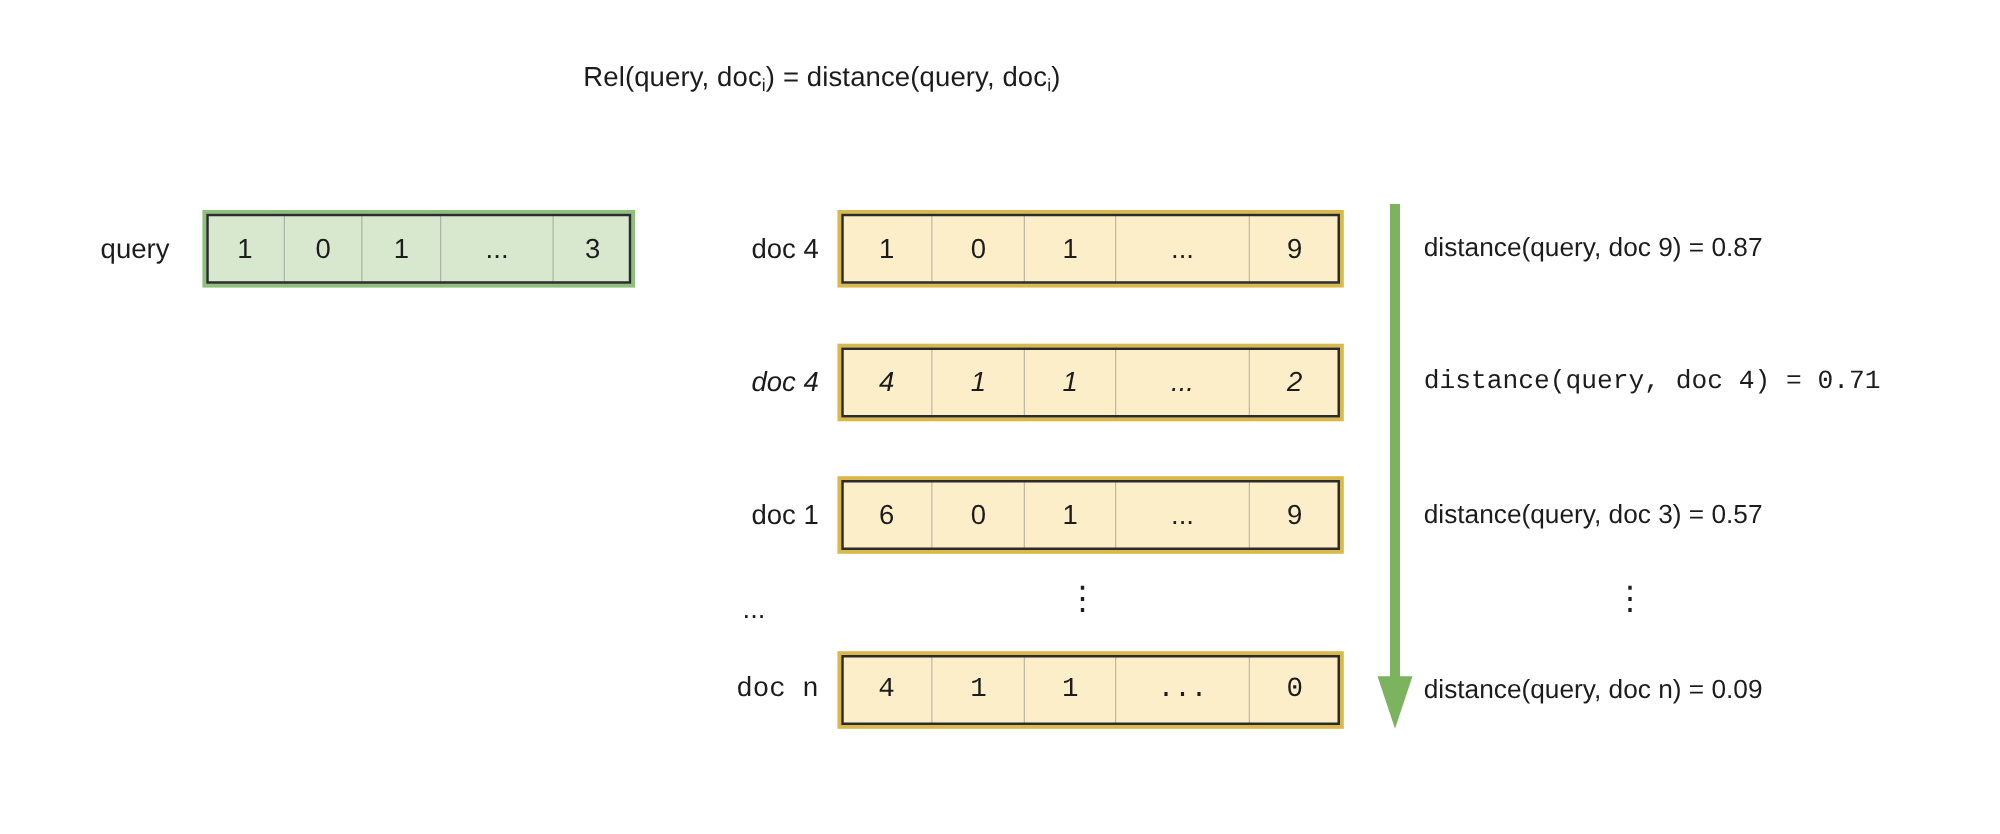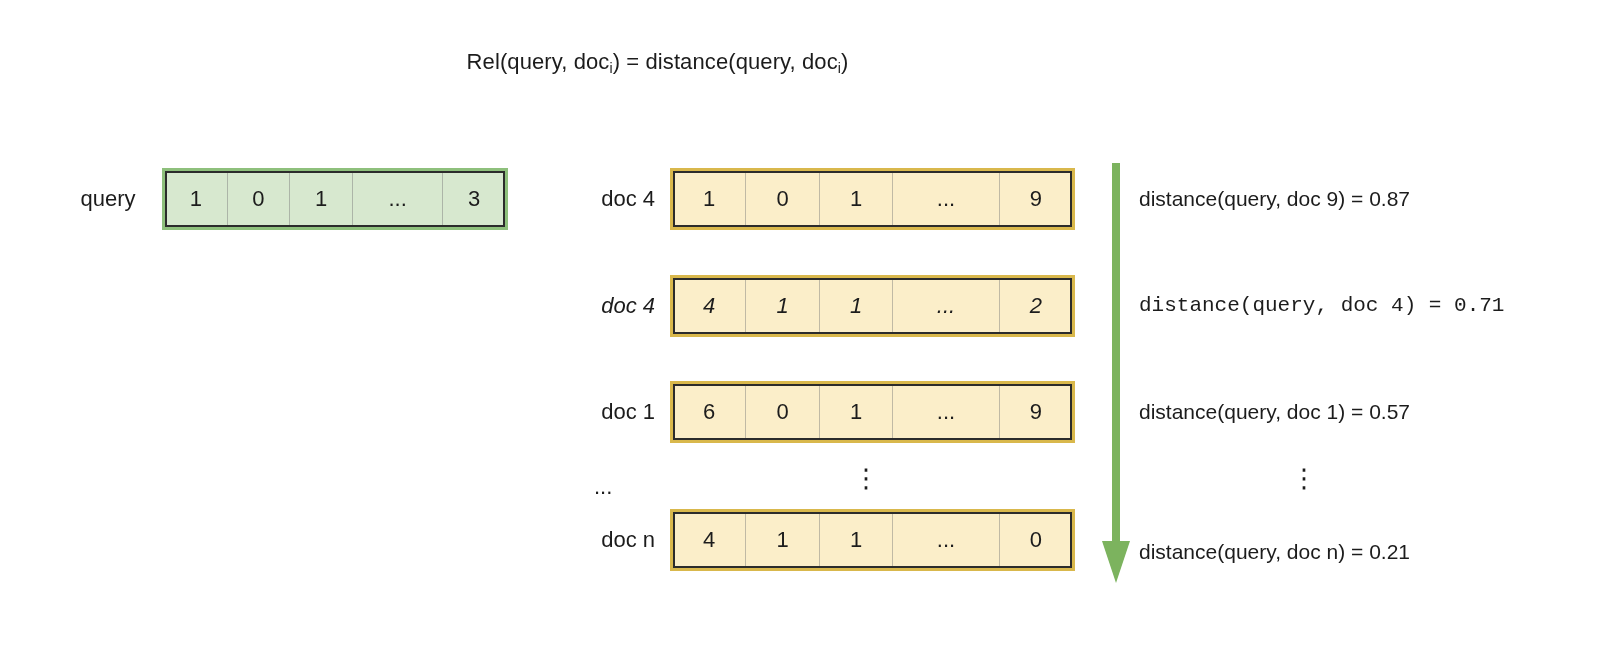--- a/index.html
+++ b/index.html
@@ -89,21 +89,21 @@
   #query-row .vec-label { width: 80px; margin-right: 14px; text-align: center; }
   #query-row .vec-box { width: 346px; }
 
   .doc-row { left: 573px; }
   .doc-row .vec-label { width: 82px; margin-right: 15px; }
   .doc-row .vec-box { width: 405px; }
 
   #doc-row-0 { top: 168px; }
   #doc-row-1 { top: 275px; font-style: italic; }
   #doc-row-2 { top: 381px; align-items: center; }
-  #doc-row-3 { top: 509px; }
+  #doc-row-3 { top: 521px; font-family: Liberation Mono, monospace; }
 
   
   .hdots {
     position: absolute;
     font-size: 22px;
     line-height: 26px;
     color: #1c1c1c;
   }
   #docs-hdots { left: 594px; top: 474px; }
 
@@ -202,15 +202,15 @@
     <div class="vec-cell">0</div>
   </div>
 </div>
 
 <svg id="rank-arrow" viewBox="0 0 40 428">
   <path d="M16 0 L16 378 L6 378 L20 420 L34 378 L24 378 L24 0 Z" fill="#7cb35e"></path>
 </svg>
 
 <div class="dist-label" id="dist-0">distance(query, doc 9) = 0.87</div>
 <div class="dist-label" id="dist-1">distance(query, doc 4) = 0.71</div>
-<div class="dist-label" id="dist-2">distance(query, doc 1) = 0.57</div>
+<div class="dist-label" id="dist-2">distance(query, doc 3) = 0.57</div>
 <div class="vdots" id="dist-vdots">⋮</div>
-<div class="dist-label" id="dist-3">distance(query, doc n) = 0.21</div>
+<div class="dist-label" id="dist-3">distance(query, doc n) = 0.09</div>
 
 </body></html>

